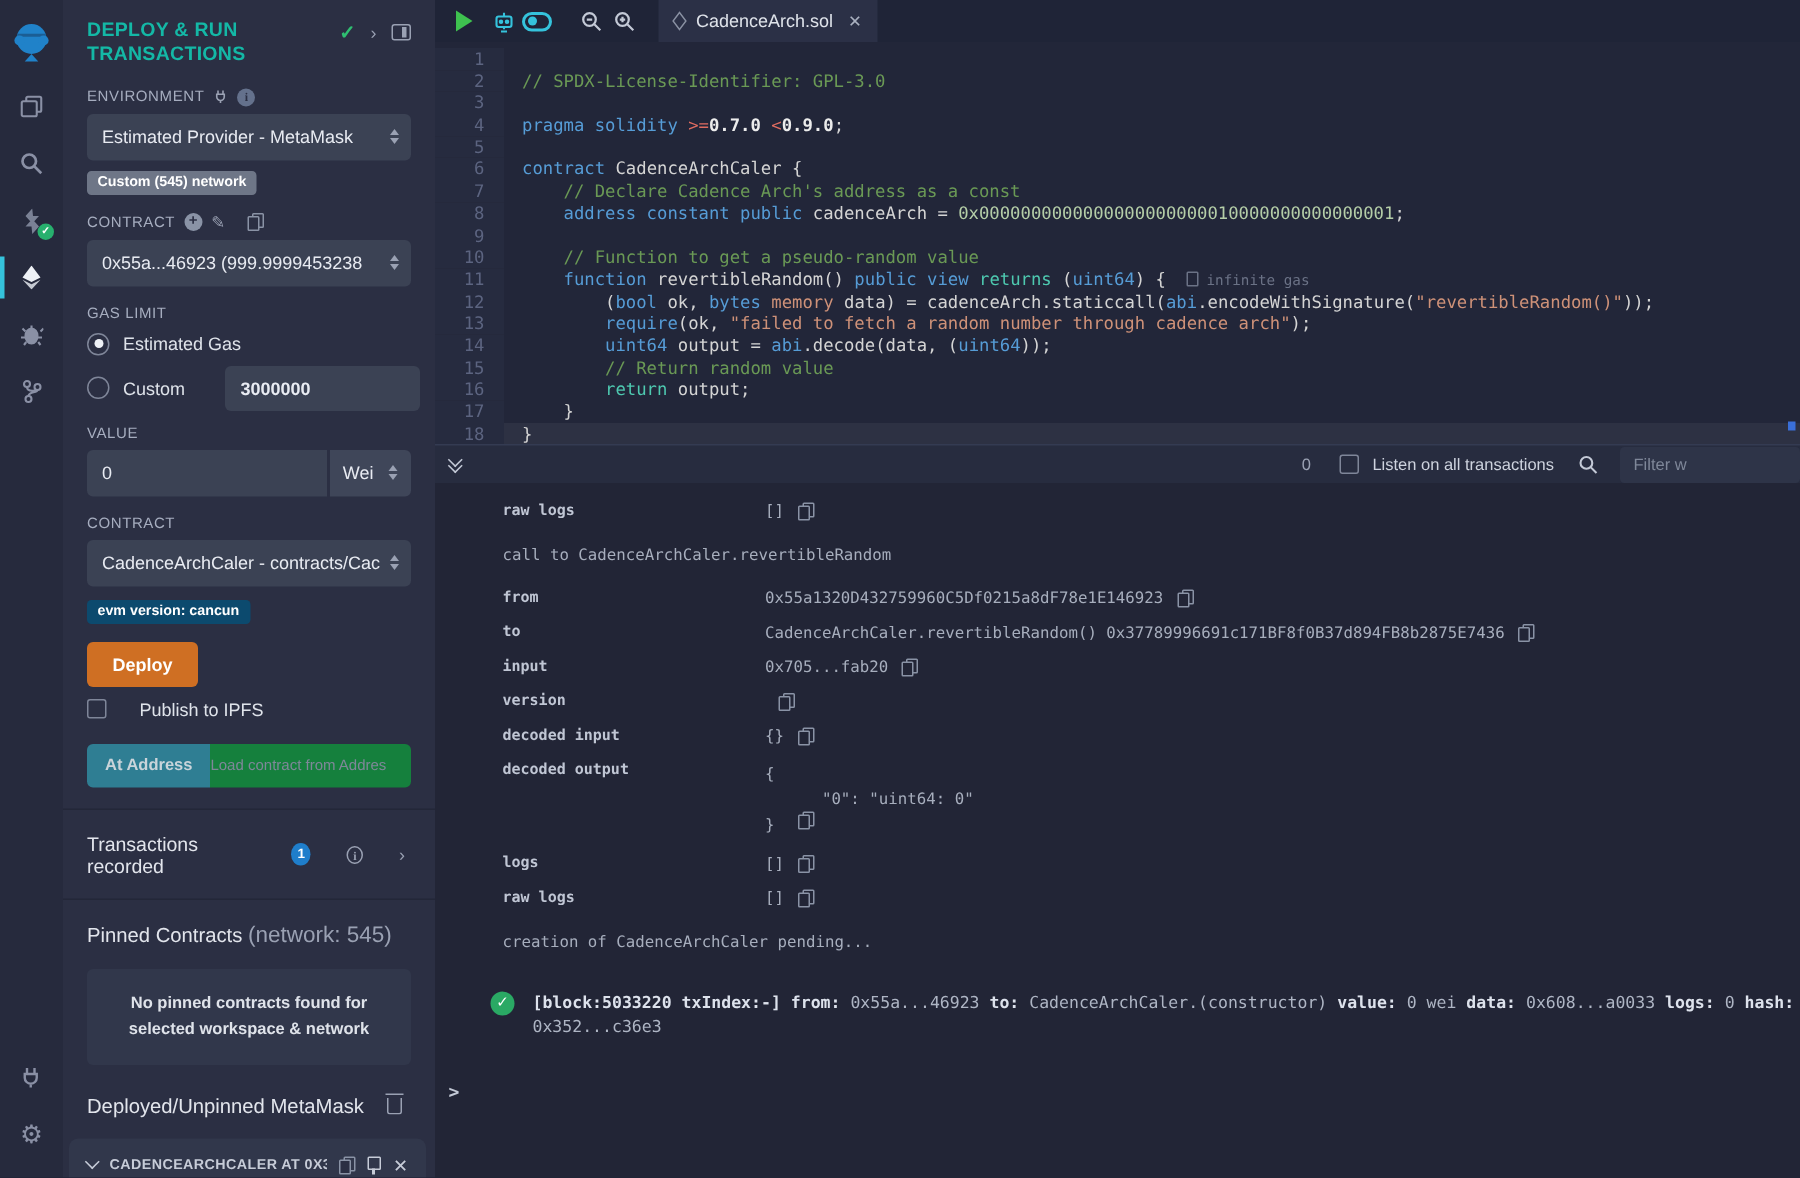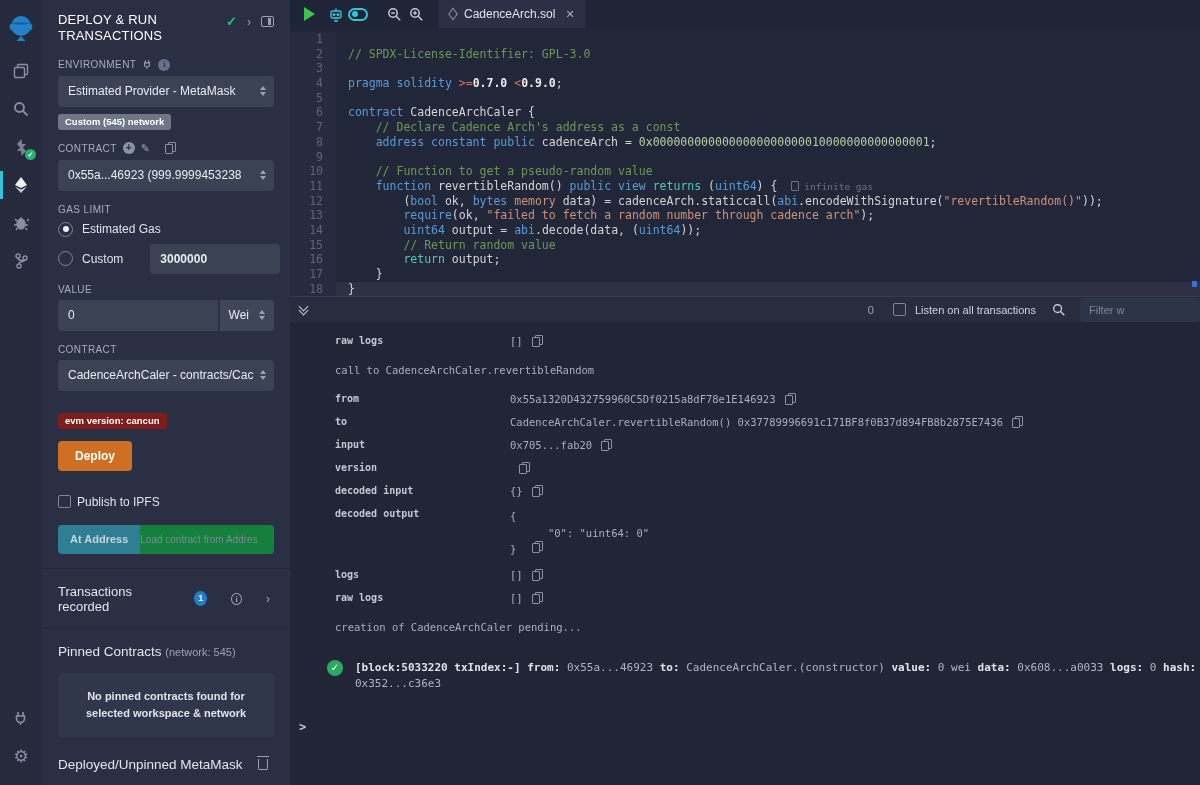--- a/index.html
+++ b/index.html
@@ -13,67 +13,67 @@
   .ib.logo{height:46px}
   .ib.active{color:#eef1f6}
   .ib.active::before{content:"";position:absolute;left:0;top:5px;bottom:5px;width:3px;background:#35c3dc}
   .ib .badge-check{position:absolute;right:6px;bottom:6px;width:11px;height:11px;border-radius:50%;background:#27b06e;color:#fff;font-size:7px;line-height:11px;text-align:center;font-weight:bold}
   .ib.push{margin-top:auto}
   .gear{font-size:17px;color:#8a90a5}
 
   
   .sidepanel{width:248px;background:#2b2f43;flex:none;padding:12px 16px 0;position:relative;overflow:hidden}
   .sp-head{display:flex;align-items:flex-start;margin-bottom:14px}
-  .sp-title{font-size:13px;font-weight:normal;color:#ffffff;line-height:1.25;letter-spacing:.2px;width:130px}
+  .sp-title{font-size:13px;font-weight:bold;color:#14b8a6;line-height:1.25;letter-spacing:.2px;width:130px}
   .sp-head-icons{margin-left:auto;display:flex;align-items:center;gap:10px;padding-top:2px}
   .ck{color:#2fbf71;font-size:13px;font-weight:bold}
   .chev{color:#9aa1b3;font-size:12px}
   .panelico{width:13px;height:11px;border:1.4px solid #9aa1b3;border-radius:2px;position:relative}
   .panelico::before{content:"";position:absolute;right:2px;top:1px;bottom:1px;width:3px;background:#9aa1b3}
   .lbl-row{display:flex;align-items:center;gap:6px;margin:10px 0 5px}
   .sm-label{font-size:10px;color:#a6adbf;letter-spacing:.4px}
   .info-ico{width:12px;height:12px;border-radius:50%;background:#64718c;color:#2b2f43;font-size:8px;font-weight:bold;text-align:center;line-height:12px;font-family:"Liberation Serif",serif}
   .select{background:#3b4254;border-radius:4px;height:31px;display:flex;align-items:center;padding:0 8px 0 10px;color:#e8ebf2;font-size:12px;cursor:pointer;overflow:hidden;white-space:nowrap}
   .select .txt{flex:1;overflow:hidden;white-space:nowrap}
   .caret{display:flex;flex-direction:column;gap:2px;margin-left:4px;flex:none}
   .caret i{width:0;height:0;border-left:3.5px solid transparent;border-right:3.5px solid transparent}
   .caret .up{border-bottom:4px solid #9aa1b3}
   .caret .dn{border-top:4px solid #9aa1b3}
   .pill{display:inline-block;background:#6e7687;color:#fff;font-size:9.5px;font-weight:bold;border-radius:3px;padding:2.5px 7px;margin-top:7px}
-  .pill.evm{background:#7f1d1d;margin-top:22px}
+  .pill.evm{background:#0c4a6e;margin-top:9px}
   .mini-ico{color:#9aa1b3;display:inline-flex}
   .plus-ico{width:12px;height:12px;border-radius:50%;background:#8a93a6;color:#2b2f43;font-size:10px;font-weight:bold;line-height:12px;text-align:center}
   .pencil{font-size:11px;color:#9aa1b3}
   .cpy{position:relative;display:inline-block;width:10px;height:12px;margin-left:9px;flex:none}
   .cpy::before{content:"";position:absolute;left:3px;top:0;width:6px;height:8px;border:1px solid #8a93a6;border-radius:1px}
   .cpy::after{content:"";position:absolute;left:0;bottom:0;width:6px;height:8px;border:1px solid #8a93a6;border-radius:1px;background:#2b2f43}
   .term .cpy::after{background:#222536}
   .radio-row{display:flex;align-items:center;gap:9px;margin:7px 0}
   .radio{width:15px;height:15px;border-radius:50%;border:1.5px solid #7f8699;display:inline-flex;align-items:center;justify-content:center;flex:none}
   .radio.sel::after{content:"";width:6px;height:6px;border-radius:50%;background:#eef1f6}
   .radio-lab{font-size:12px;color:#dfe3ea}
   .gasinput{background:#3b4254;border:none;border-radius:4px;height:30px;color:#e8ebf2;font-size:12px;padding:0 10px;width:130px;margin-left:18px;font-weight:bold}
   .value-row{display:flex;margin-top:2px}
   .valinput{background:#3b4254;border:none;border-radius:4px 0 0 4px;height:31px;color:#e8ebf2;font-size:12px;padding:0 10px;flex:1;min-width:0}
   .weisel{background:#3f4659;border-radius:0 4px 4px 0;height:31px;display:flex;align-items:center;gap:6px;padding:0 9px;color:#e8ebf2;font-size:12px;margin-left:2px}
   .btn-deploy{background:#cf6f23;color:#fff;font-weight:bold;font-size:12px;border:none;border-radius:4px;padding:8px 17px;margin-top:12px;cursor:pointer}
-  .chk-row{display:flex;align-items:center;gap:6px;margin-top:24px}
+  .chk-row{display:flex;align-items:center;gap:22px;margin-top:8px}
   .chk{width:13px;height:13px;border:1.5px solid #7f8699;border-radius:2px;flex:none}
   .chk-lab{font-size:12px;color:#dfe3ea}
   .ataddr-row{display:flex;margin-top:16px;margin-bottom:14px}
   .btn-ataddr{background:#2f7e93;color:#c9d4da;font-weight:bold;font-size:11px;border:none;border-radius:4px 0 0 4px;padding:0 12px;height:29px}
   .loadinput{background:#15803d;border:none;border-radius:0 4px 4px 0;height:29px;flex:1;min-width:0;color:#e8ebf2;font-size:10px;padding:0 0}
   .loadinput::placeholder{color:#7f8799}
   input::placeholder{color:#7f8799}
   .divider{margin:0 -16px;border-top:1px solid #232738}
   .tx-row{display:flex;align-items:center;gap:24px;padding:15px 0 14px;color:#e2e5ec;font-size:13px}
   .count-badge{width:15px;height:15px;border-radius:50%;background:#1f7ecb;color:#fff;font-size:9px;font-weight:bold;text-align:center;line-height:15px}
   .tx-row .chev{margin-left:auto;margin-right:4px}
   .sec-title{font-size:13.5px;color:#e2e5ec;padding-top:15px}
-  .sec-title .sub{font-size:11px;color:#9aa1b3}
+  .sec-title .sub{font-size:15px;color:#9aa1b3}
   .empty-card{background:#31374b;border-radius:4px;margin-top:14px;padding:15px 16px;text-align:center;font-size:11px;font-weight:bold;color:#dfe3ea;line-height:1.55}
   .dep-head{display:flex;align-items:center;padding-top:20px;color:#e2e5ec;font-size:13.5px}
   .trash{margin-left:auto;margin-right:6px;width:10px;height:11px;border:1px solid #9aa1b3;border-top:none;border-radius:0 0 2px 2px;position:relative}
   .trash::before{content:"";position:absolute;left:-2px;top:-3px;width:12px;height:1.5px;background:#9aa1b3}
   .contract-card{background:#31374b;border-radius:6px 6px 0 0;margin:14px -10px 0 -12px;padding:12px 12px 14px;height:130px}
   .cc-head{display:flex;align-items:center;gap:8px}
   .dchev-down{width:7px;height:7px;border-right:1.6px solid #c7ccd8;border-bottom:1.6px solid #c7ccd8;transform:rotate(45deg);margin-top:-4px;flex:none}
   .cc-name{font-size:9.5px;font-weight:bold;color:#c7ccd8;letter-spacing:.3px;flex:1;overflow:hidden;white-space:nowrap}
   .pin-ico{width:10px;height:12px;position:relative;flex:none}
   .pin-ico::before{content:"";position:absolute;top:0;left:1px;width:7px;height:7px;border:1.4px solid #c7ccd8;border-radius:1px}

